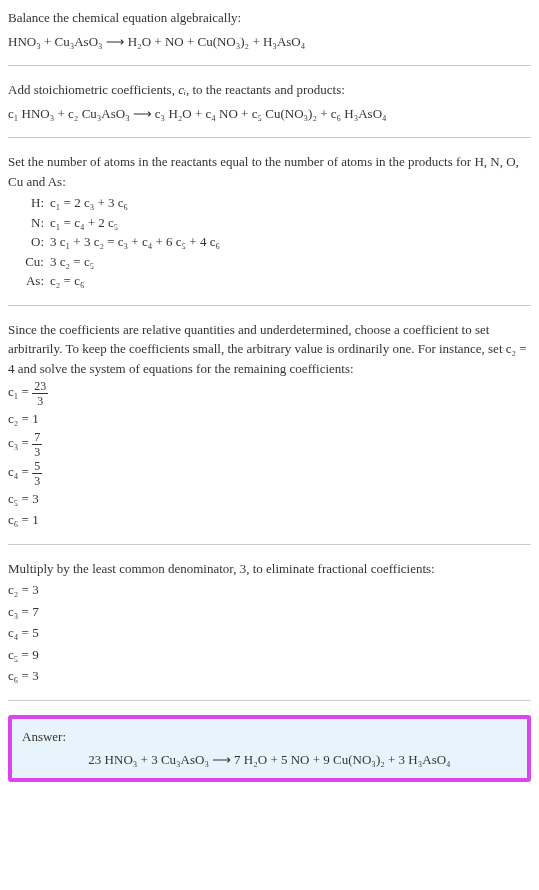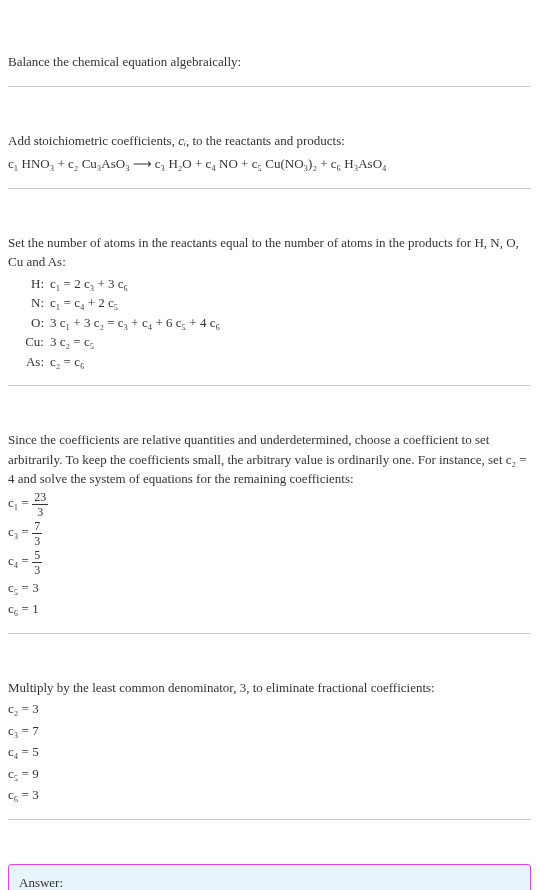--- a/index.html
+++ b/index.html
@@ -11,21 +11,20 @@
       width: 523px;
       line-height: 1.5;
     }
     hr {
       border: none;
       border-top: 1px solid #ccc;
       margin: 14px 0;
     }
     .section {
       margin-bottom: 4px;
-      margin-top: 44px;
     }
     .eq-line {
       margin: 4px 0;
     }
     .atom-table {
       margin-left: 8px;
       margin-top: 2px;
     }
     .atom-table .row {
       display: flex;
@@ -34,21 +33,21 @@
     .atom-table .label {
       width: 28px;
       text-align: right;
       padding-right: 6px;
     }
     .coeff-list .c {
       margin: 2px 0;
     }
     .answer-box {
       background: #e8f4fb;
-      border: 1px solid #d946ef;
+      border: 4px solid #d946ef;
       border-radius: 3px;
       padding: 8px 10px;
       margin-top: 6px;
     }
     .answer-label {
       margin-bottom: 4px;
     }
     .answer-eq {
       text-align: center;
     }
@@ -67,20 +66,21 @@
     .frac .den {
       display: block;
       padding: 1px 2px 0 2px;
     }
   </style>
 </head>
 <body>
 
 <div class="section">
   <div>Balance the chemical equation algebraically:</div>
+  <div class="eq-line">HNO₃ + Cu₃AsO₃  ⟶  H₂O + NO + Cu(NO₃)₂ + H₃AsO₄</div>
 </div>
 <hr>
 
 <div class="section">
   <div>
     <span>Add stoichiometric coefficients, </span><i>cᵢ</i><span>, to the reactants and products:</span>
   </div>
   <div class="eq-line">c₁ HNO₃ + c₂ Cu₃AsO₃  ⟶  c₃ H₂O + c₄ NO + c₅ Cu(NO₃)₂ + c₆ H₃AsO₄</div>
 </div>
 <hr>
@@ -111,20 +111,21 @@
   </div>
 </div>
 <hr>
 
 <div class="section">
   <div>Since the coefficients are relative quantities and underdetermined, choose a coefficient to set arbitrarily. To keep the coefficients small, the arbitrary value is ordinarily one. For instance, set c₂ = 4 and solve the system of equations for the remaining coefficients:</div>
   <div class="coeff-list">
     <div class="c">
       <span>c₁ = </span><span class="frac"><span class="num">23</span><span class="den">3</span></span>
     </div>
+    <div class="c">c₂ = 1</div>
     <div class="c">
       <span>c₃ = </span><span class="frac"><span class="num">7</span><span class="den">3</span></span>
     </div>
     <div class="c">
       <span>c₄ = </span><span class="frac"><span class="num">5</span><span class="den">3</span></span>
     </div>
     <div class="c">c₅ = 3</div>
     <div class="c">c₆ = 1</div>
   </div>
 </div>
@@ -138,14 +139,15 @@
     <div class="c">c₄ = 5</div>
     <div class="c">c₅ = 9</div>
     <div class="c">c₆ = 3</div>
   </div>
 </div>
 <hr>
 
 <div class="section">
   <div class="answer-box">
     <div class="answer-label">Answer:</div>
+    <div class="answer-eq">23 HNO₃ + 3 Cu₃AsO₃  ⟶  7 H₂O + 5 NO + 9 Cu(NO₃)₂ + 3 H₃AsO₄</div>
   </div>
 </div>
 
 </body></html>

